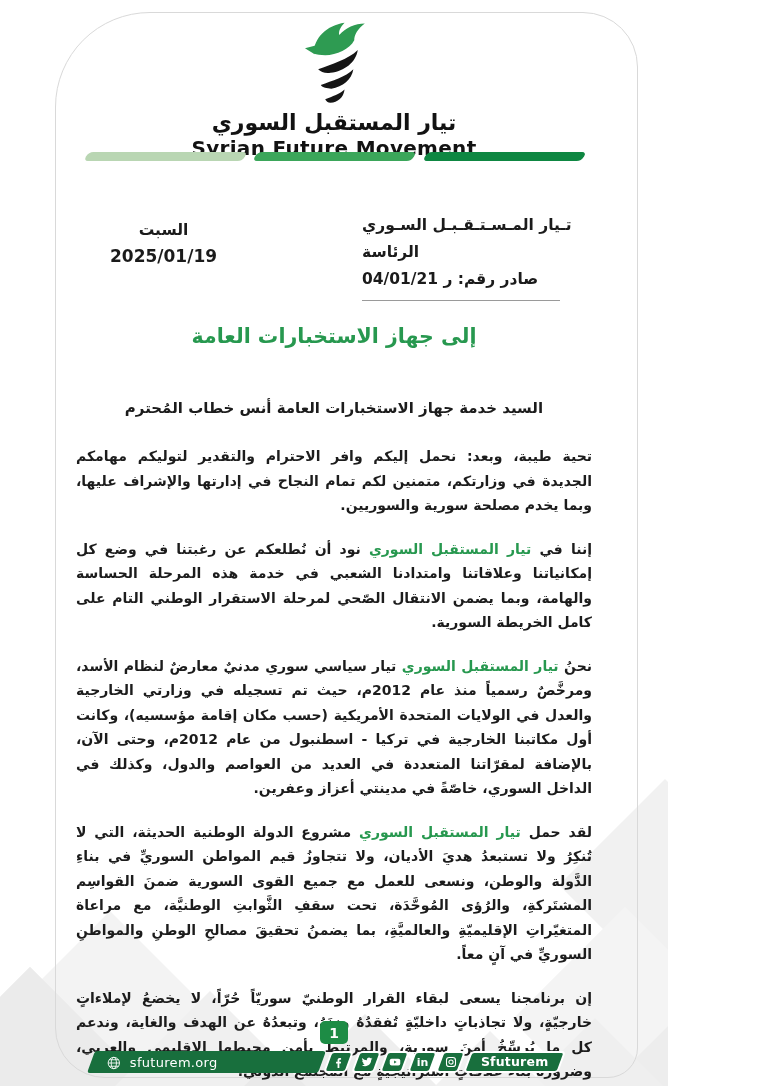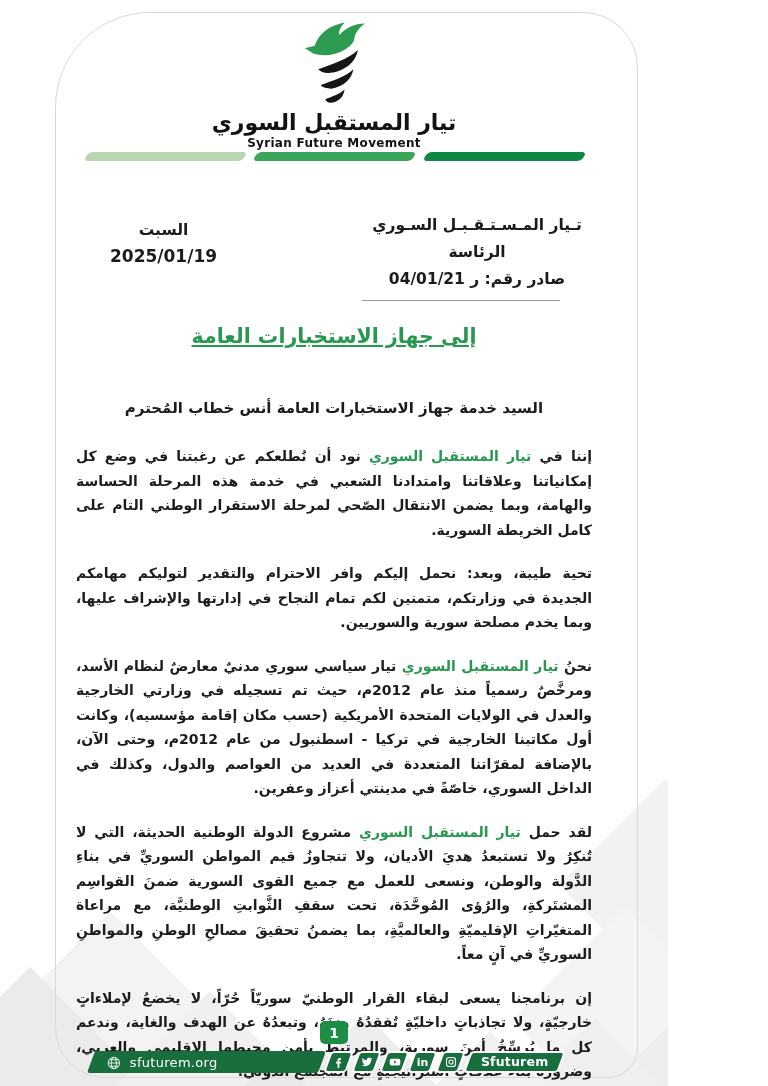--- a/index.html
+++ b/index.html
@@ -12,36 +12,36 @@
   .wm span{position:absolute;display:block;transform:rotate(45deg);}
   
   .frame{
     position:absolute;left:55px;top:12px;right:30px;bottom:8px;
     border:1px solid #d9d9d9;border-radius:95px 55px 30px 50px;z-index:1;
   }
   .content{position:absolute;inset:0;z-index:2;}
   
   .logoblock{position:absolute;top:20px;left:0;right:0;display:flex;flex-direction:column;align-items:center;}
   .arabic-name{font-size:22px;font-weight:bold;color:#121212;direction:rtl;margin-top:2px;}
-  .english-name{font-size:12px;font-weight:bold;color:#121212;letter-spacing:.3px;margin-top:1px;}
+  .english-name{font-size:20px;font-weight:bold;color:#121212;letter-spacing:.3px;margin-top:1px;}
   .bars{position:absolute;top:152px;left:86px;right:84px;display:flex;gap:10px;}
   .bar{flex:1;height:9px;border-radius:5px;transform:skewX(-32deg);}
   .bar1{background:#b9d6b3;}
   .bar2{background:#3ba65a;}
   .bar3{background:#0e8742;}
   
   .meta{position:absolute;top:212px;left:110px;right:76px;display:flex;justify-content:space-between;direction:rtl;}
-  .meta-right{text-align:center;font-weight:bold;font-size:15.5px;line-height:27px;color:#1b1b1b;}
+  .meta-right{text-align:left;font-weight:bold;font-size:15.5px;line-height:27px;color:#1b1b1b;}
   .ref-divider{border-top:1px solid #9a9a9a;width:198px;margin-top:7px;margin-right:32px;}
   .meta-left{text-align:center;direction:rtl;font-weight:bold;color:#1b1b1b;margin-top:6px;}
   .meta-day{font-size:15.5px;line-height:25px;text-align:center;}
   .meta-date{font-size:17px;line-height:26px;}
   
   .letter-title{position:absolute;top:324px;left:0;right:0;text-align:center;
-    color:#27984f;font-size:20.5px;font-weight:bold;direction:rtl;text-decoration:underline;}
+    color:#27984f;font-size:20.5px;font-weight:bold;direction:rtl;}
   .addressee{position:absolute;top:399px;left:0;right:0;text-align:center;
     font-size:15px;font-weight:bold;direction:rtl;color:#1c1c1c;}
   .body-text{position:absolute;top:444px;right:76px;left:76px;direction:rtl;
     text-align:justify;font-size:14px;font-weight:bold;line-height:24.5px;color:#1c1c1c;}
   .body-text p{margin:0 0 19px 0;}
   .accent{color:#27984f;}
   
   .page-badge{position:absolute;top:1021px;left:50%;transform:translateX(-50%);
     background:#1d8c45;color:#fff;min-width:28px;height:23px;border-radius:5px;
     display:flex;align-items:center;justify-content:center;font-size:14px;font-weight:bold;z-index:3;}
@@ -115,22 +115,22 @@
         <div class="meta-day">السبت</div>
         <div class="meta-date">2025/01/19</div>
       </div>
     </div>
 
     <div class="letter-title">إلى جهاز الاستخبارات العامة</div>
 
     <div class="addressee">السيد خدمة جهاز الاستخبارات العامة أنس خطاب المُحترم</div>
 
     <div class="body-text">
+        <p><span>تحية طيبة، وبعد: نحمل إليكم وافر الاحترام والتقدير لتوليكم مهامكم الجديدة في وزارتكم، متمنين لكم تمام النجاح في إدارتها والإشراف عليها، وبما يخدم مصلحة سورية والسوريين.</span></p>
         <p><span>إننا في </span><span class="accent">تيار المستقبل السوري</span><span> نود أن نُطلعكم عن رغبتنا في وضع كل إمكانياتنا وعلاقاتنا وامتدادنا الشعبي في خدمة هذه المرحلة الحساسة والهامة، وبما يضمن الانتقال الصّحي لمرحلة الاستقرار الوطني التام على كامل الخريطة السورية.</span></p>
-        <p><span>تحية طيبة، وبعد: نحمل إليكم وافر الاحترام والتقدير لتوليكم مهامكم الجديدة في وزارتكم، متمنين لكم تمام النجاح في إدارتها والإشراف عليها، وبما يخدم مصلحة سورية والسوريين.</span></p>
         <p><span>نحنُ </span><span class="accent">تيار المستقبل السوري</span><span> تيار سياسي سوري مدنيٌ معارضٌ لنظام الأسد، ومرخَّصٌ رسمياً منذ عام 2012م، حيث تم تسجيله في وزارتي الخارجية والعدل في الولايات المتحدة الأمريكية (حسب مكان إقامة مؤسسيه)، وكانت أول مكاتبنا الخارجية في تركيا - اسطنبول من عام 2012م، وحتى الآن، بالإضافة لمقرّاتنا المتعددة في العديد من العواصم والدول، وكذلك في الداخل السوري، خاصّةً في مدينتي أعزاز وعفرين.</span></p>
         <p><span>لقد حمل </span><span class="accent">تيار المستقبل السوري</span><span> مشروع الدولة الوطنية الحديثة، التي لا تُنكِرُ ولا تستبعدُ هديَ الأديان، ولا تتجاوزُ قيم المواطن السوريِّ في بناءِ الدَّولة والوطن، ونسعى للعمل مع جميع القوى السورية ضمنَ القواسِم المشتَركةِ، والرُؤى المُوحَّدَة، تحت سقفِ الثَّوابتِ الوطنيَّة، مع مراعاة المتغيّراتِ الإقليميّةِ والعالميَّةِ، بما يضمنُ تحقيقَ مصالحِ الوطنِ والمواطنِ السوريِّ في آنٍ معاً.</span></p>
         <p><span>إن برنامجنا يسعى لبقاء القرار الوطنيّ سوريّاً حُرّاً، لا يخضعُ لإملاءاتٍ خارجيّةٍ، ولا تجاذباتٍ داخليّةٍ تُفقدُهُ وزنَهُ، وتبعدُهُ عن الهدف والغاية، وندعم كل ما يُرسِّخُ أمنَ سورية، والمرتبط بأمنٍ محيطها الإقليمي والعربي، وضرورة بناء علاقاتٍ استراتيجيةٍ مع المجتمع الدولي.</span></p>
       </div>
 
   </div>
 
   <div class="page-badge">1</div>
 
   <div class="footer">

